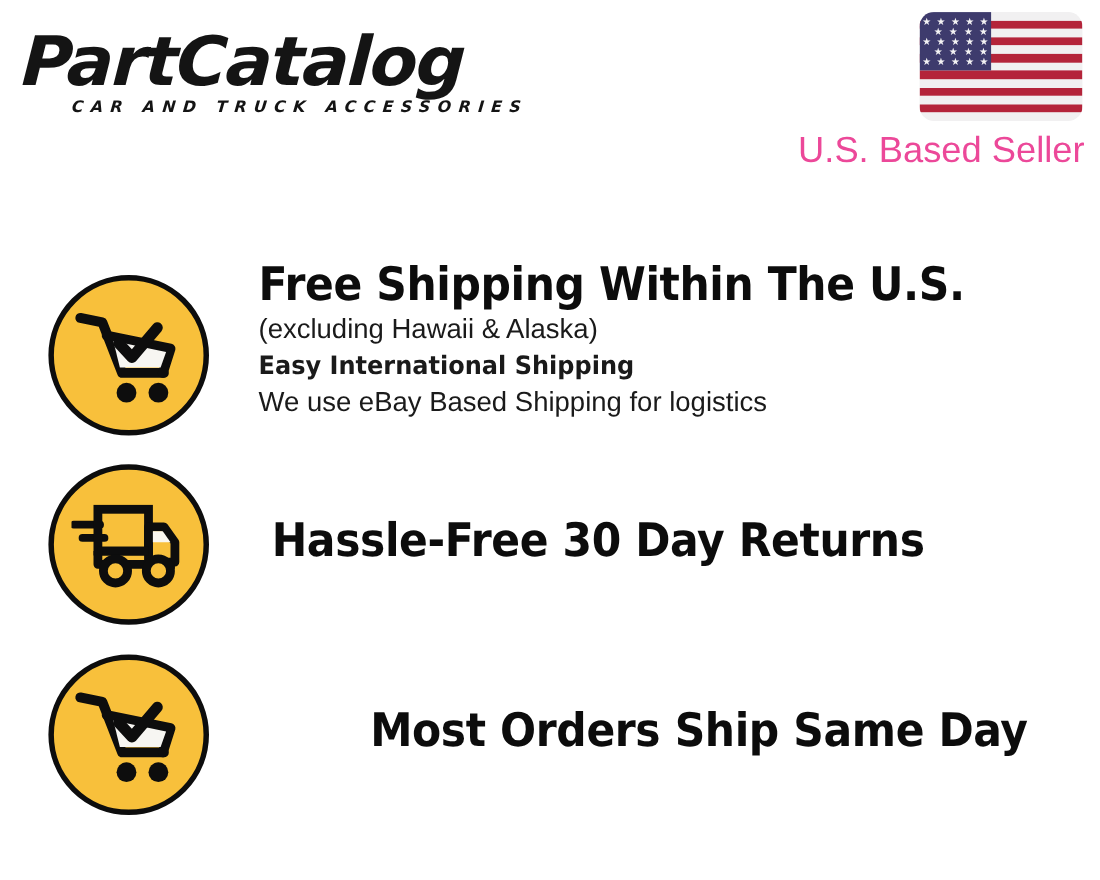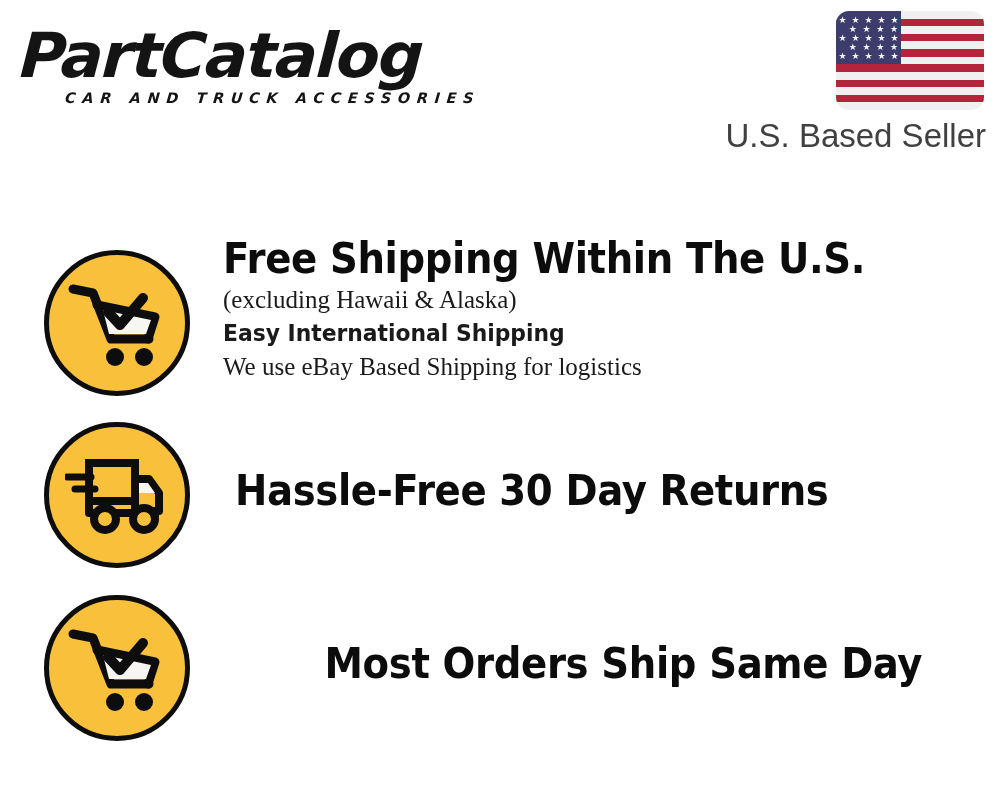--- a/index.html
+++ b/index.html
@@ -109,21 +109,21 @@
   }
 
   .seller-text {
     position: absolute;
     right: 14px;
     top: 117px;
     font-family: "Liberation Sans", sans-serif;
     font-weight: 400;
     font-size: 33px;
     line-height: 38px;
-    color: #404040;
+    color: #ec4899;
     letter-spacing: 0px;
     white-space: nowrap;
     text-align: right;
   }
 
   
   .benefit {
     position: absolute;
     left: 0;
     width: 1000px;
@@ -138,37 +138,37 @@
     border: 5px solid #0d0d0d;
     box-sizing: border-box;
     display: flex;
     align-items: center;
     justify-content: center;
   }
   .benefit-icon svg { display: block; }
 
   .benefit-text {
     position: absolute;
-    left: 223px;
+    left: 235px;
     width: 760px;
   }
 
   .headline {
     font-family: "DejaVu Sans", sans-serif;
     font-weight: bold;
     font-size: 42px;
     line-height: 49px;
     letter-spacing: -0.4px;
     color: #0c0c0c;
     transform: scaleX(0.92);
     transform-origin: left center;
     white-space: nowrap;
   }
   .subline {
-    font-family: Liberation Serif, serif;
+    font-family: Liberation Sans, sans-serif;
     font-weight: 400;
     font-size: 25px;
     line-height: 33px;
     color: #1a1a1a;
     white-space: nowrap;
   }
   .subline.bold {
     font-family: "DejaVu Sans", sans-serif;
     font-weight: bold;
     font-size: 23px;

